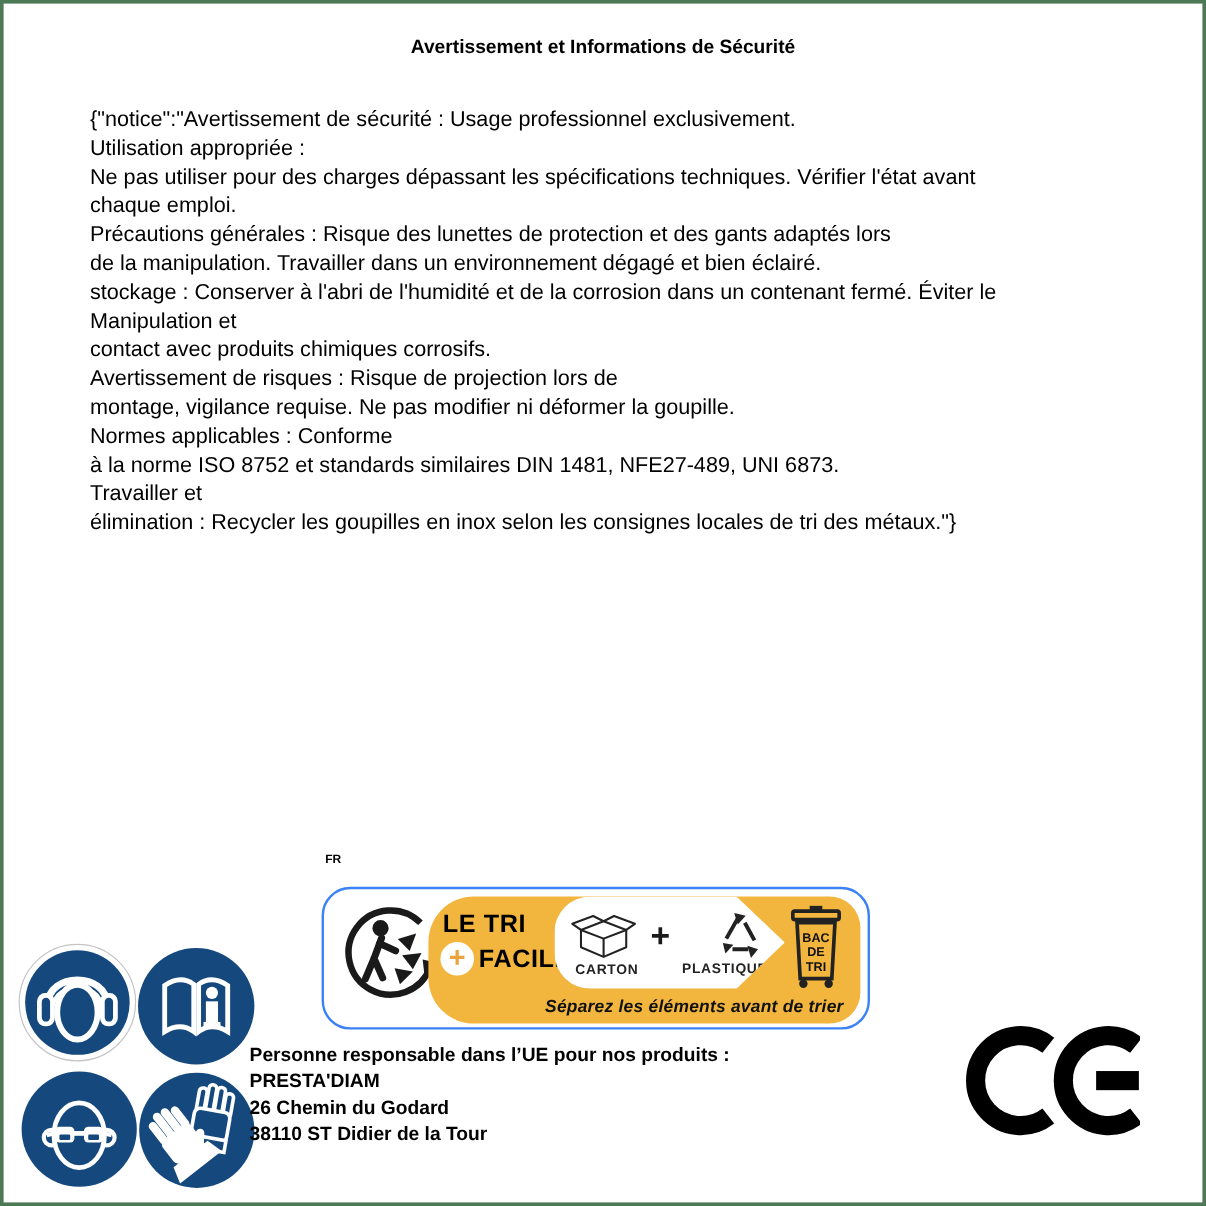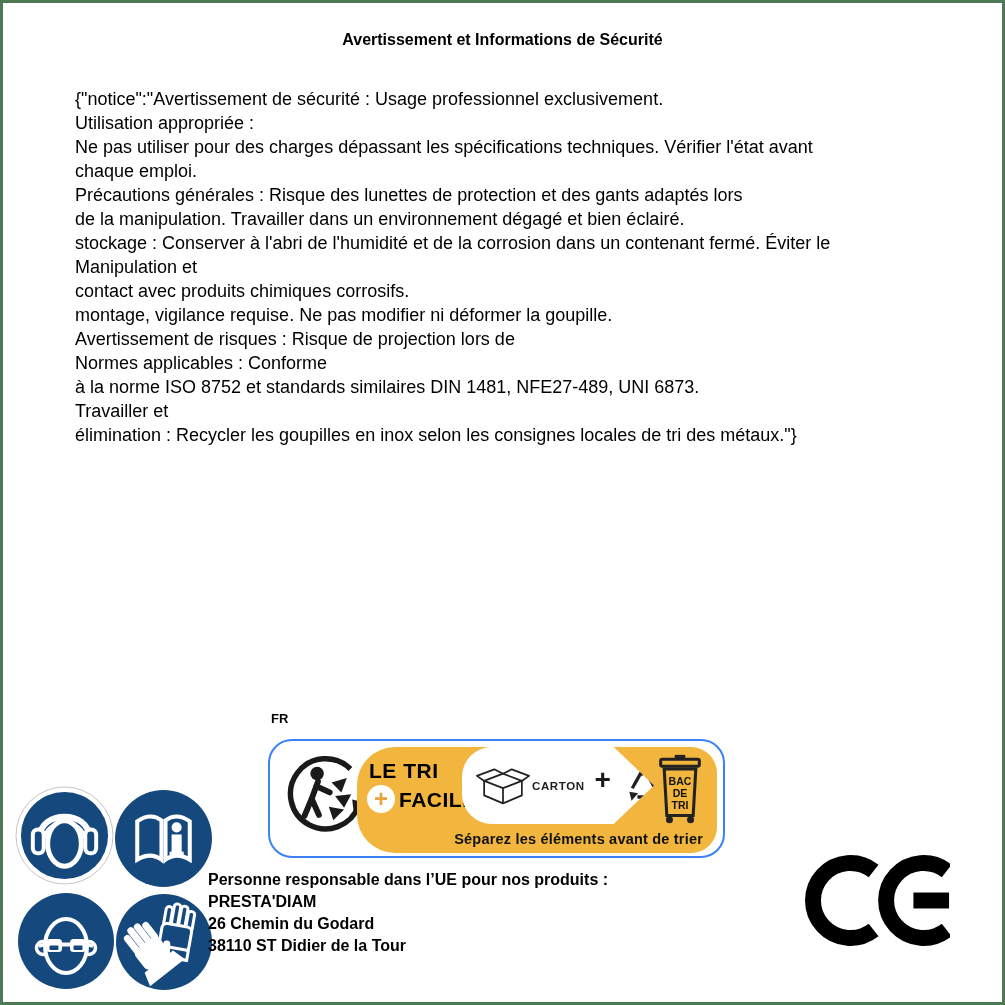--- a/index.html
+++ b/index.html
@@ -16,21 +16,21 @@
     position:absolute; left:72px; top:84px; width:860px;
     font-size:18px; line-height:24px;
   }
   .notice-line{white-space:pre-wrap;}
 
   
   .picto{position:absolute;}
   .picto svg{display:block;}
 
   
-  .fr-code{position:absolute; left:268px; top:708px; font-size:13px; font-weight:bold;}
+  .fr-code{position:absolute; left:268px; top:708px; font-size:10px; font-weight:bold;}
   .tri-label{
     position:absolute; left:265px; top:736px; width:457px; height:119px;
     background:#fff; border:2px solid #3b82f6; border-radius:24px; box-sizing:border-box;
   }
   .triman{position:absolute; left:12px; top:10px;}
   .tri-yellow{
     position:absolute; left:87px; top:6px; width:360px; height:106px;
     background:#f2b63f; border-radius:38px 26px 26px 38px;
   }
   .letri{position:absolute; left:10px; top:13px; line-height:1;}
@@ -42,27 +42,27 @@
     font-size:24px; font-weight:bold; color:#e8a33c; line-height:1;
   }
   .letri-word{font-size:21px; font-weight:bold; letter-spacing:.5px;}
   .tri-chevron{
     position:absolute; left:105px; top:0; width:192px; height:77px;
     background:#fff; border-radius:30px 0 0 30px;
     clip-path:polygon(0 0, 79% 0, 100% 50%, 79% 100%, 0 100%);
     display:flex; align-items:center; justify-content:flex-start;
     gap:10px; padding-left:12px; box-sizing:border-box;
   }
-  .mat-col{display:flex; flex-direction:row; align-items:center; gap:0;}
+  .mat-col{display:flex; flex-direction:column; align-items:flex-end; gap:0;}
   .mat-label{font-size:11.5px; font-weight:bold; letter-spacing:.6px; color:#222;}
   .mat-plus{font-size:28px; font-weight:bold; color:#1a1a1a; margin-top:-12px;}
   .bin{position:absolute; right:12px; top:7px;}
   .tri-instruction{
     position:absolute; right:14px; bottom:6px;
-    font-size:14.5px; font-weight:bold; letter-spacing:.2px; color:#111;
+    font-size:14.5px; font-weight:bold; font-style:italic; letter-spacing:.2px; color:#111;
   }
 
   
   .responsible{
     position:absolute; left:205px; top:866px; width:595px;
     text-align:left; font-size:16px; font-weight:bold; line-height:22px;
   }
 
   
   .ce-mark{position:absolute; left:797px; top:849px;}
@@ -77,22 +77,22 @@
   <div class="notice-block">
     <div class="notice-line">{"notice":"Avertissement de sécurité : Usage professionnel exclusivement.</div>
     <div class="notice-line">Utilisation appropriée :</div>
     <div class="notice-line">Ne pas utiliser pour des charges dépassant les spécifications techniques. Vérifier l'état avant</div>
     <div class="notice-line">chaque emploi.</div>
     <div class="notice-line">Précautions générales : Risque des lunettes de protection et des gants adaptés lors</div>
     <div class="notice-line">de la manipulation. Travailler dans un environnement dégagé et bien éclairé.</div>
     <div class="notice-line">stockage : Conserver à l'abri de l'humidité et de la corrosion dans un contenant fermé. Éviter le</div>
     <div class="notice-line">Manipulation et</div>
     <div class="notice-line">contact avec produits chimiques corrosifs.</div>
+    <div class="notice-line">Avertissement de risques : Risque de projection lors de</div>
     <div class="notice-line">montage, vigilance requise. Ne pas modifier ni déformer la goupille.</div>
-    <div class="notice-line">Avertissement de risques : Risque de projection lors de</div>
     <div class="notice-line">Normes applicables : Conforme</div>
     <div class="notice-line">à la norme ISO 8752 et standards similaires DIN 1481, NFE27-489, UNI 6873.</div>
     <div class="notice-line">Travailler et</div>
     <div class="notice-line">élimination : Recycler les goupilles en inox selon les consignes locales de tri des métaux."}</div>
   </div>
 
   <div class="picto" style="left:12px; top:783px;">
     <svg width="99" height="99" viewBox="0 0 100 100">
       <circle cx="50" cy="50" r="49" fill="#fff" stroke="#c4c4c4" stroke-width="1"></circle>
       <circle cx="50" cy="50" r="44" fill="#15497e"></circle>

